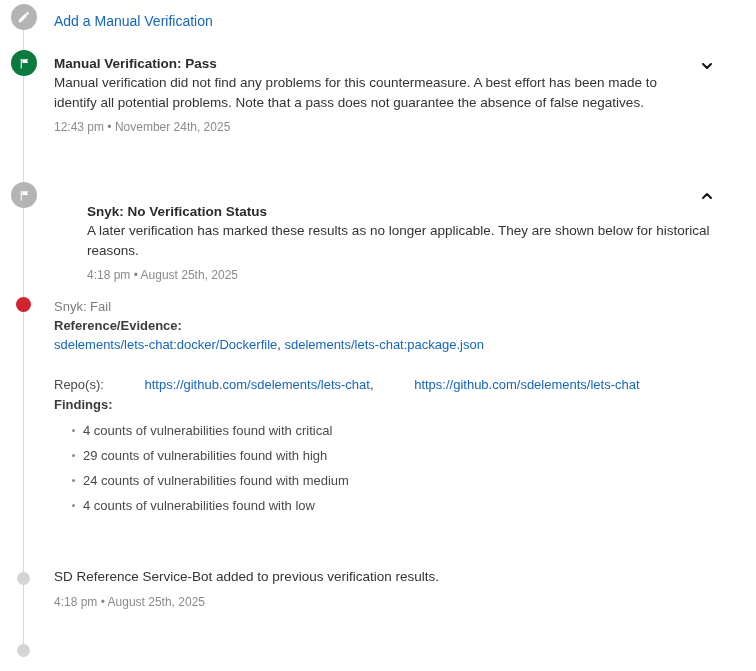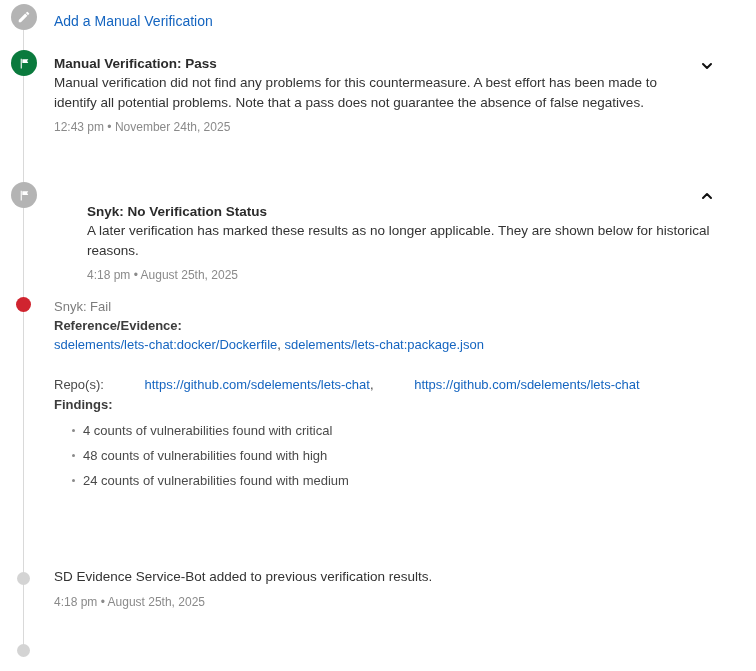--- a/index.html
+++ b/index.html
@@ -201,31 +201,32 @@
       </div>
 
       <div class="repos" style="margin-top:20px;">
         <span>Repo(s): </span><a href="#">https://github.com/sdelements/lets-chat</a><span>, </span><a href="#">https://github.com/sdelements/lets-chat</a>
       </div>
 
       <div class="label-bold">Findings:</div>
 
       <ul class="findings">
         <li>4 counts of vulnerabilities found with critical</li>
-        <li>48 counts of vulnerabilities found with high</li>
+        <li>29 counts of vulnerabilities found with high</li>
         <li>24 counts of vulnerabilities found with medium</li>
+        <li>4 counts of vulnerabilities found with low</li>
       </ul>
 
     </div>
   </div>
 
   <div class="entry" style="top:572px;">
     <div class="dot gray" style="top:0;"></div>
     <div class="content" style="top:-5px;">
-      <div class="body">SD Evidence Service-Bot added to previous verification results.</div>
+      <div class="body">SD Reference Service-Bot added to previous verification results.</div>
       <div class="meta">4:18 pm • August 25th, 2025</div>
     </div>
   </div>
 
   <div class="entry" style="top:644px;">
     <div class="dot gray" style="top:0;"></div>
   </div>
 
 </div>
 

